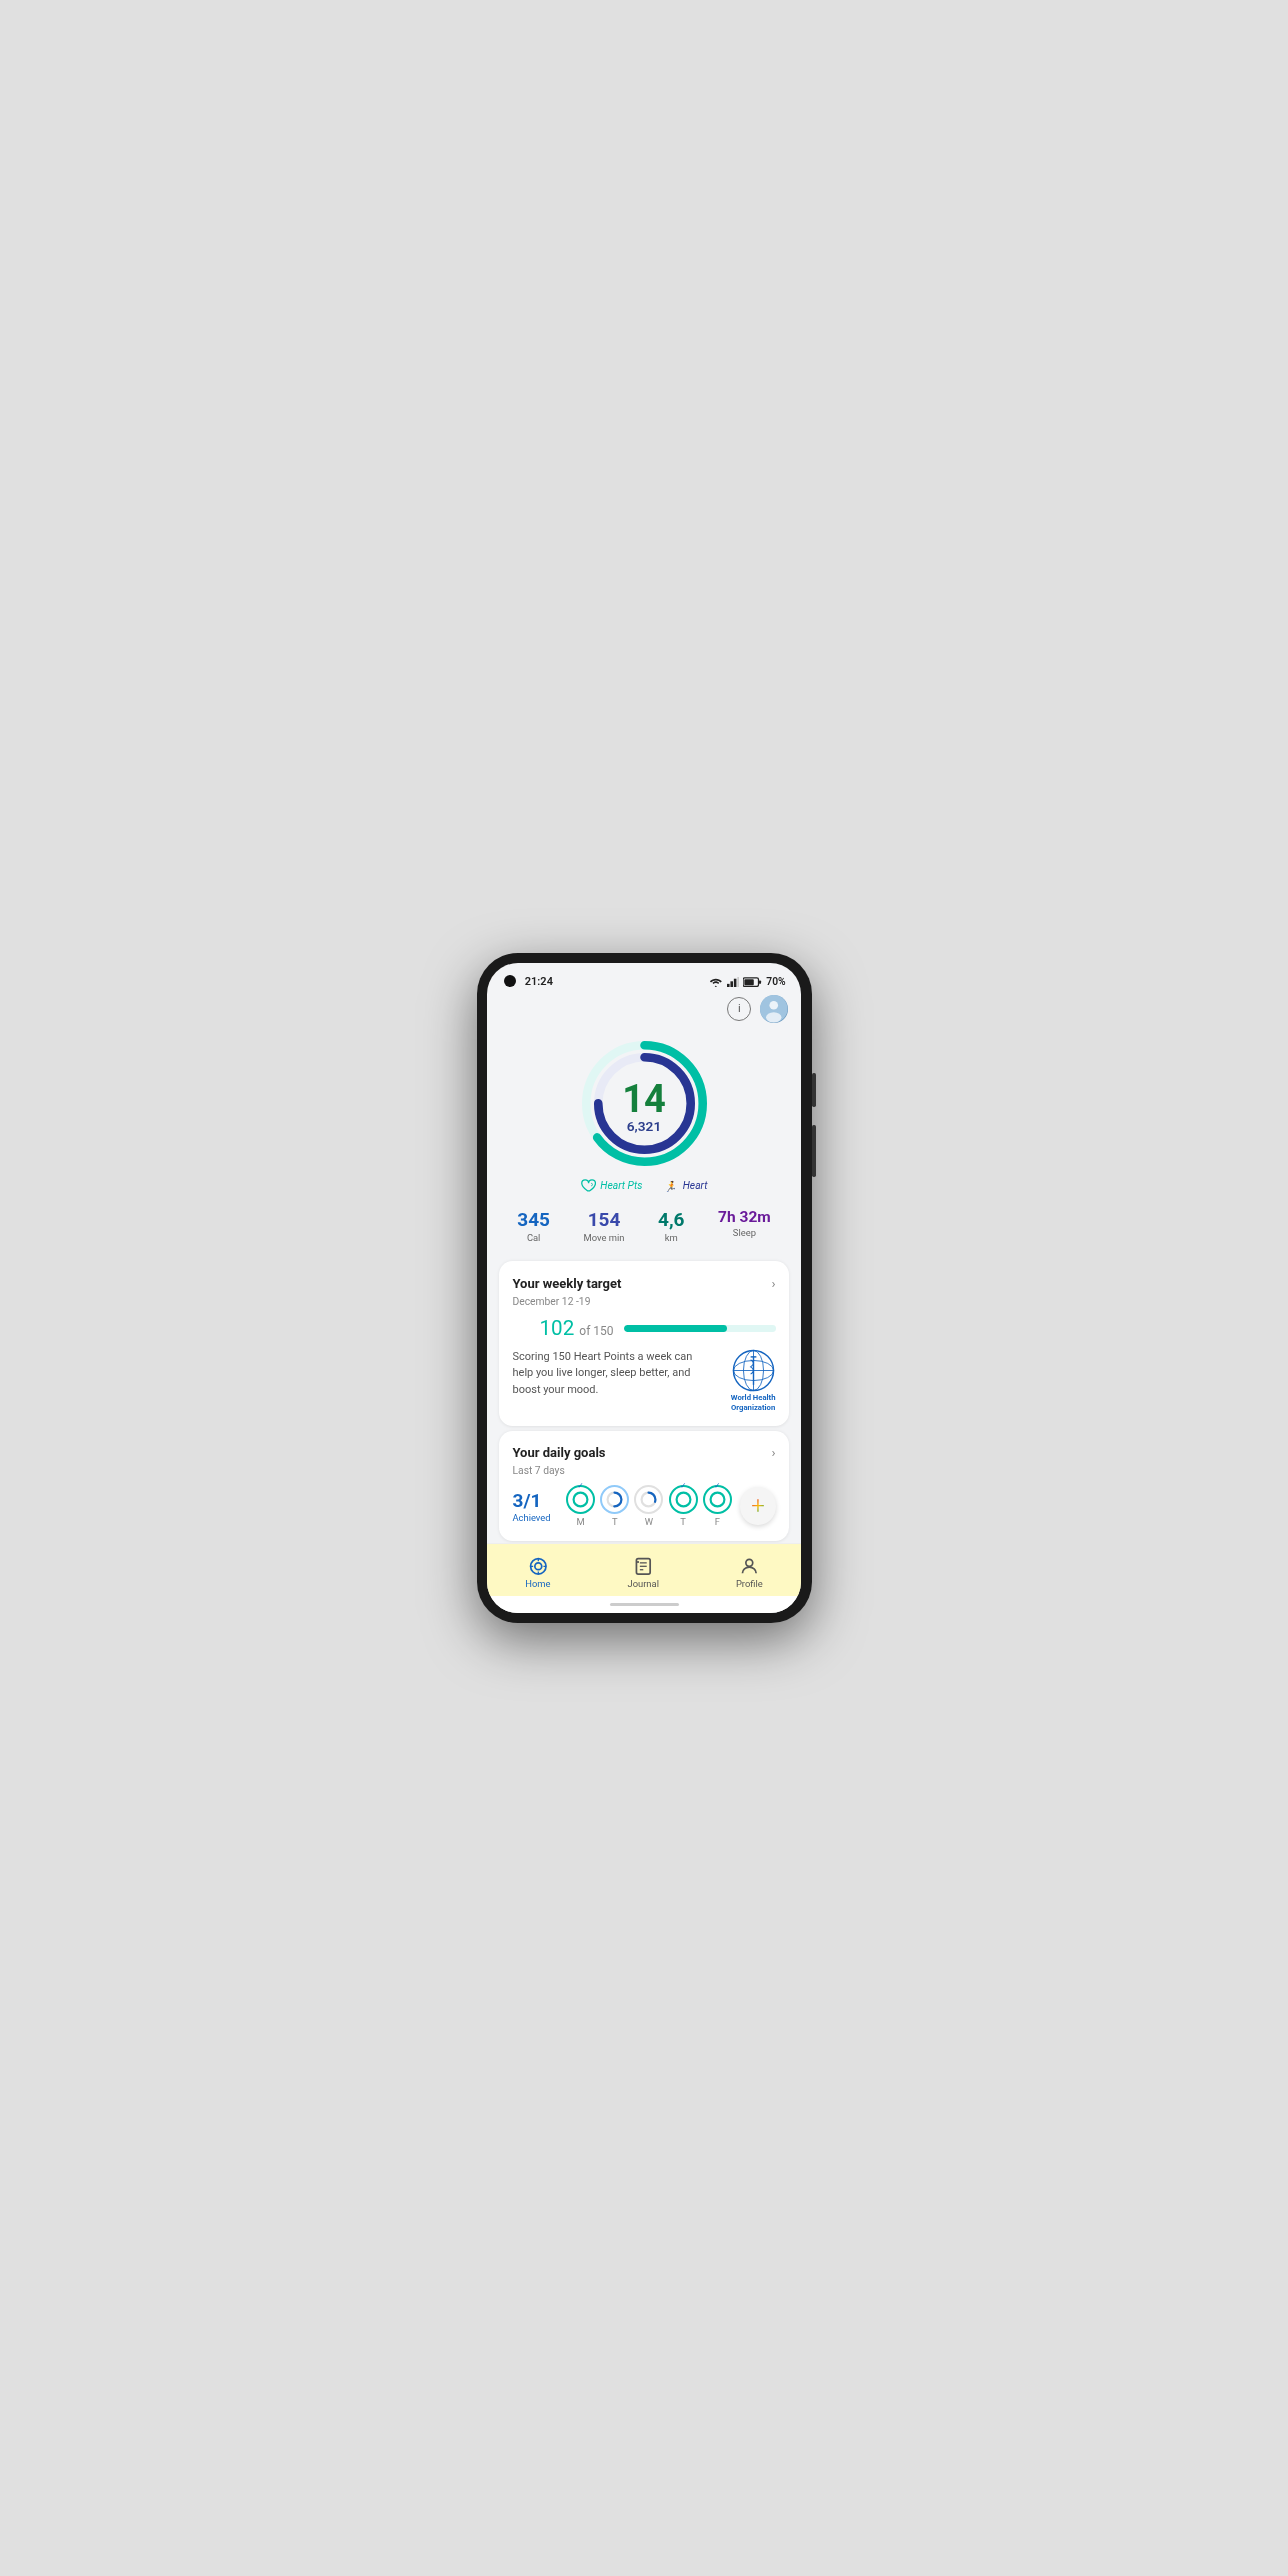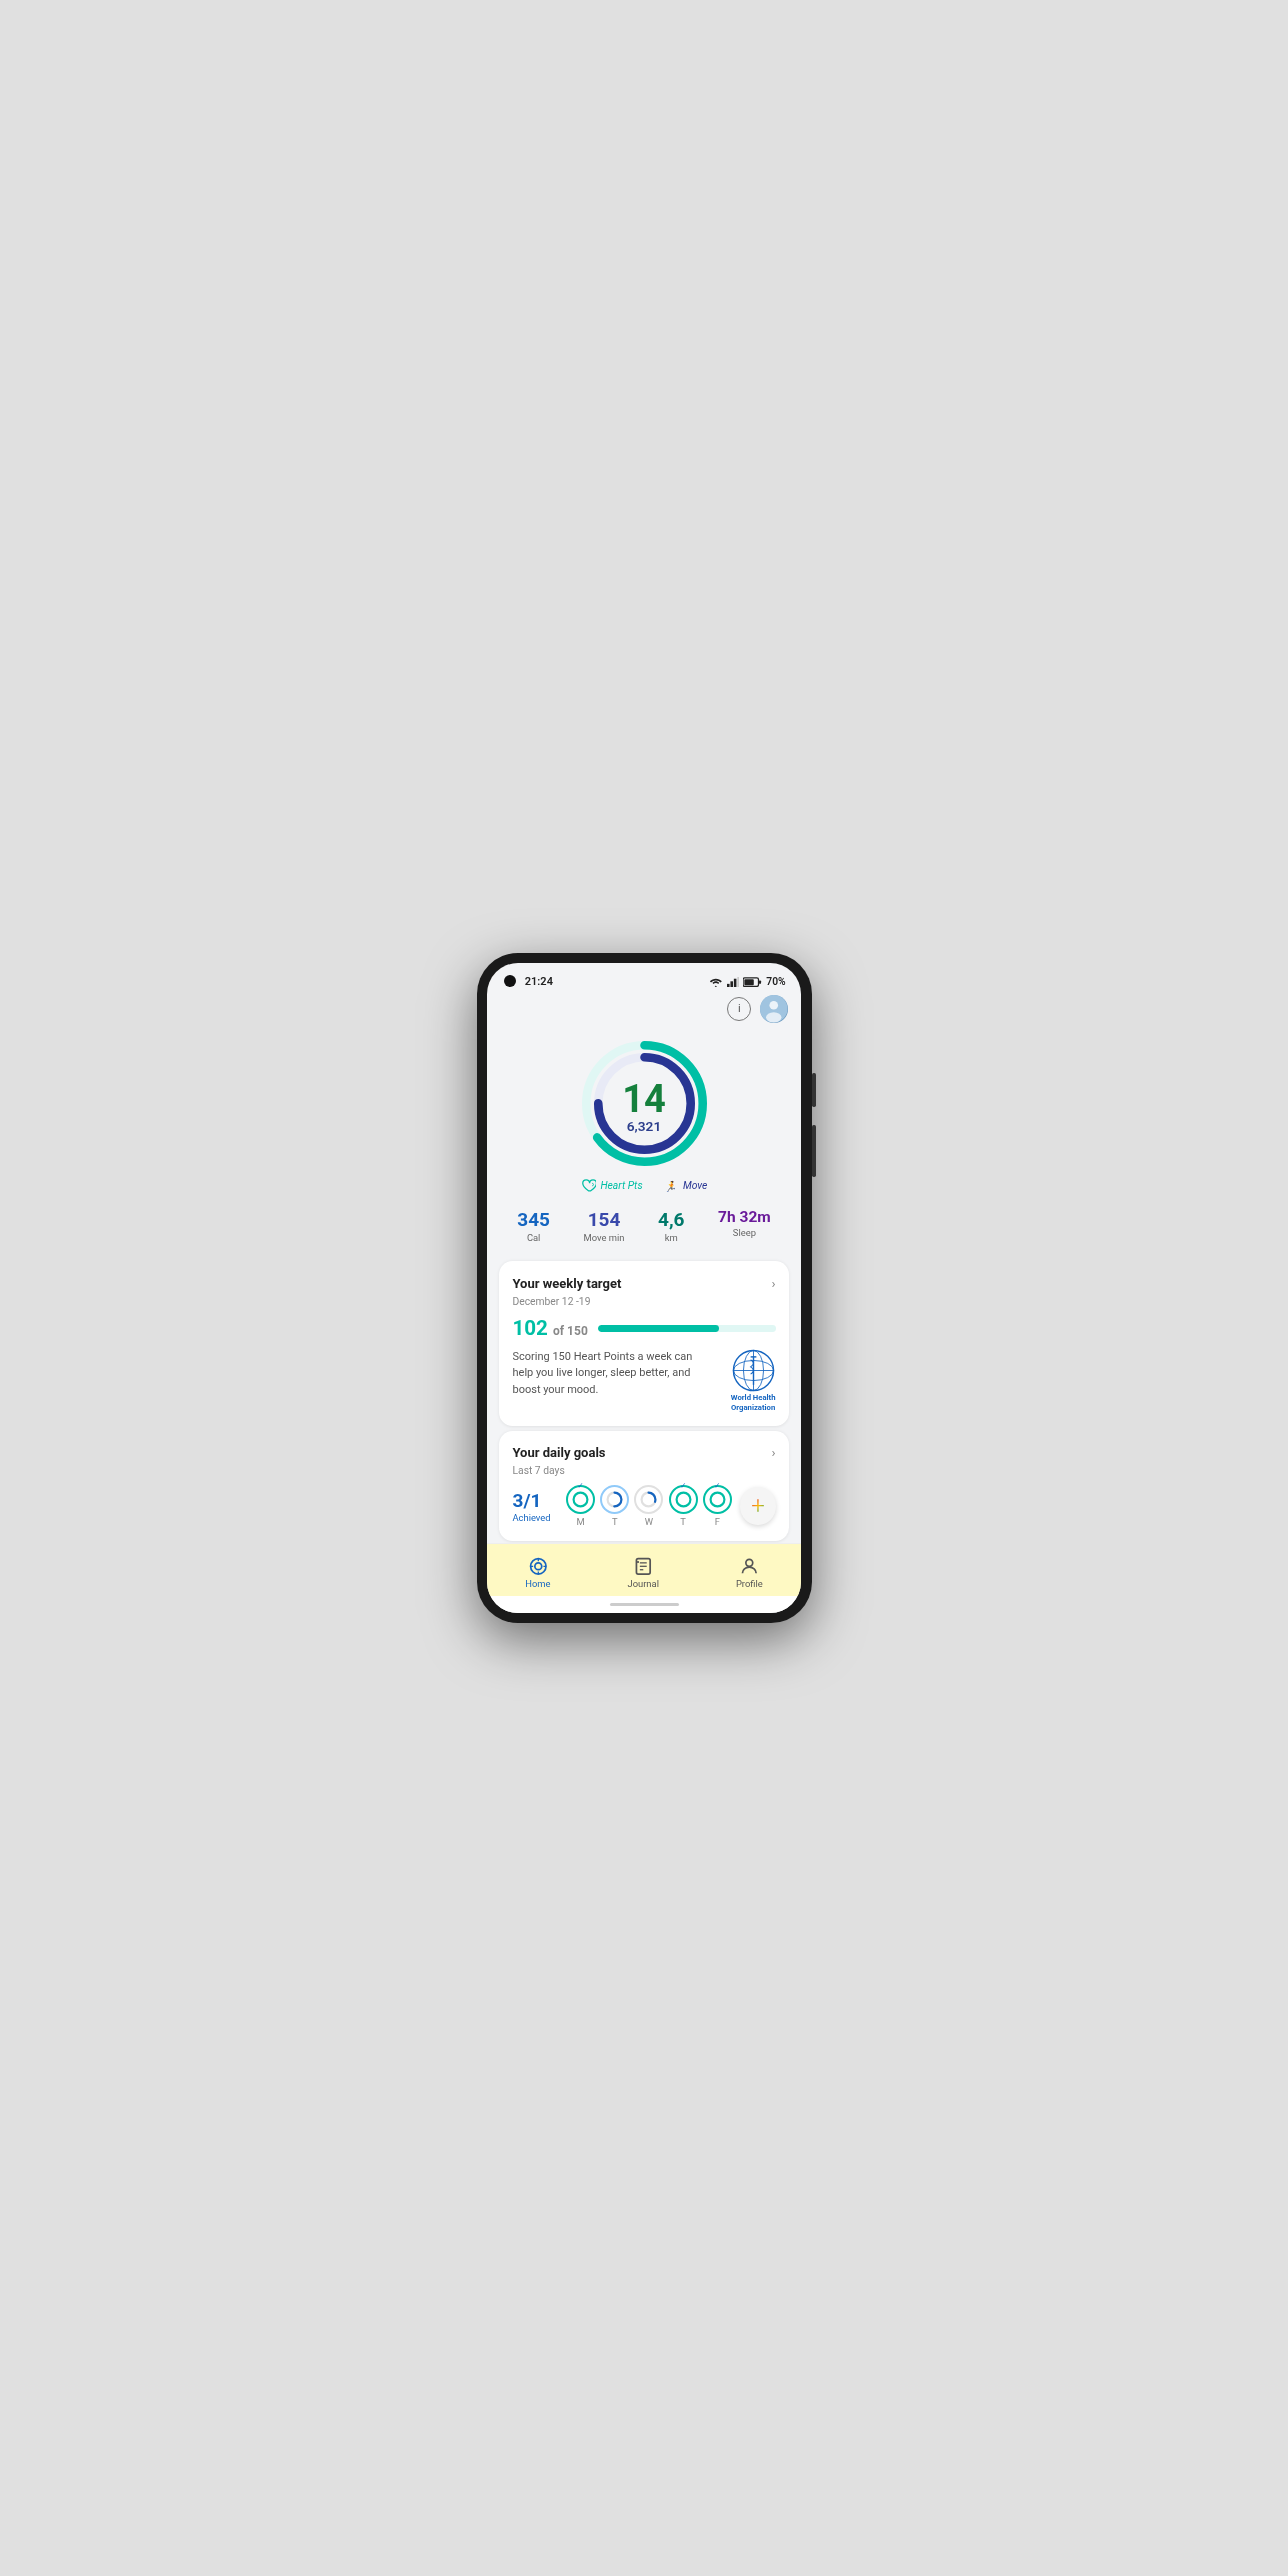--- a/index.html
+++ b/index.html
@@ -195,23 +195,24 @@
     }
     
     .target-progress-row {
       display: flex;
       align-items: center;
       gap: 10.3px;
       margin-bottom: 8.6px;
     }
     .target-num {
       font-size: 20.6px;
-      font-weight: 700;
+      font-weight: 400;
       color: #00bfa5;
       white-space: nowrap;
+      margin-left: 27px;
     }
     .target-of {
       font-size: 12px;
       color: #888;
     }
     .progress-bar-bg {
       flex: 1;
       height: 6.9px;
       background: #e0f7f4;
       border-radius: 3.4px;
@@ -455,21 +456,21 @@
             <svg width="15.5" height="13.7" viewBox="0 0 18 16">
               <path d="M9 14s-7-4.5-7-9a4 4 0 018 0 4 4 0 018 0c0 4.5-7 9-7 9z" fill="none" stroke="#00bfa5" stroke-width="1.5"></path>
               <path d="M13 5 a1.5 1.5 0 010 3" fill="none" stroke="#00bfa5" stroke-width="1"></path>
             </svg>
             <span style="color:#00bfa5; font-size:10.3px;">Heart Pts</span>
           </div>
           <div class="legend-item">
             <svg width="15.5" height="13.7" viewBox="0 0 18 16" style="font-size:13px">
               <text x="1" y="13" font-size="12" fill="#283593">🏃</text>
             </svg>
-            <span style="color:#283593; font-size:10.3px;">Move</span>
+            <span style="color:#283593; font-size:10.3px;">Heart</span>
           </div>
         </div>
       </div>
 
       <div class="stats-row">
         <div class="stat-item">
           <div class="stat-value stat-blue">345</div>
           <div class="stat-label">Cal</div>
         </div>
         <div class="stat-item">

